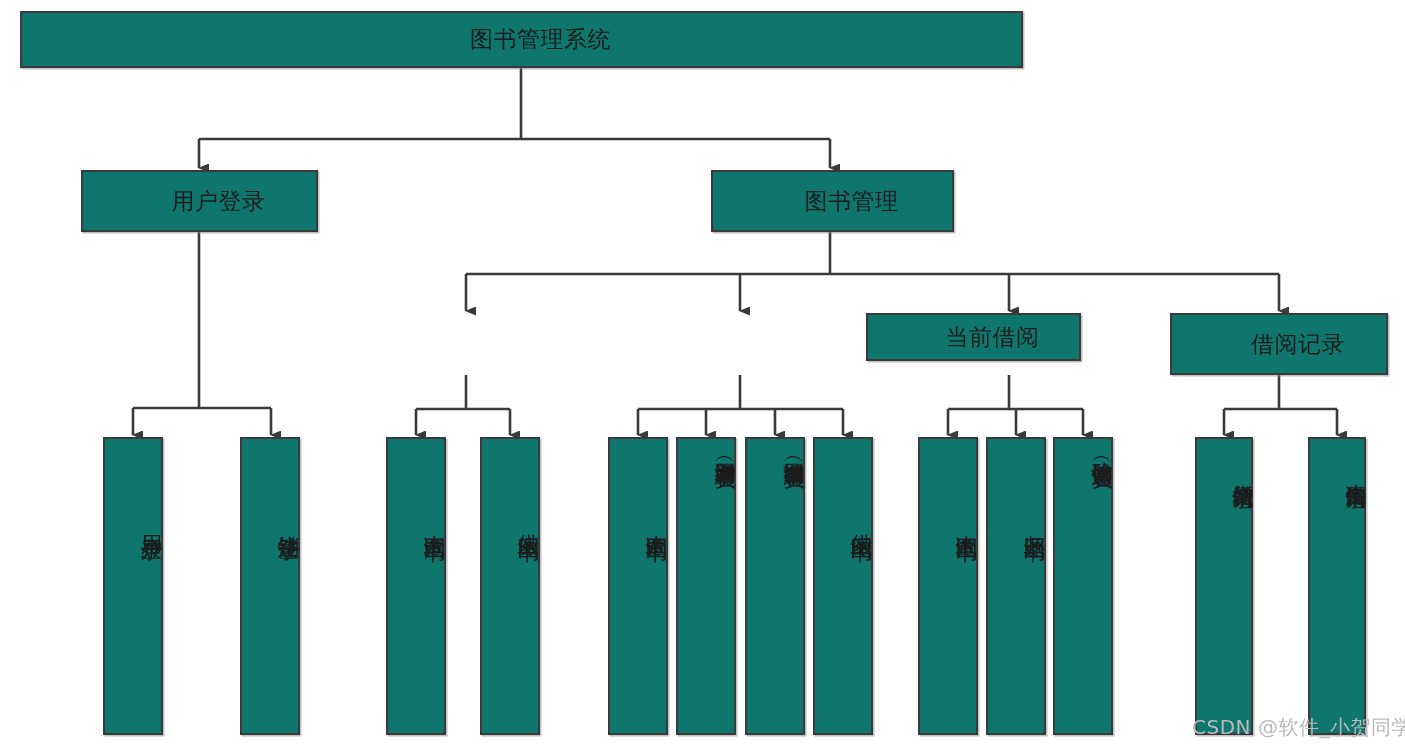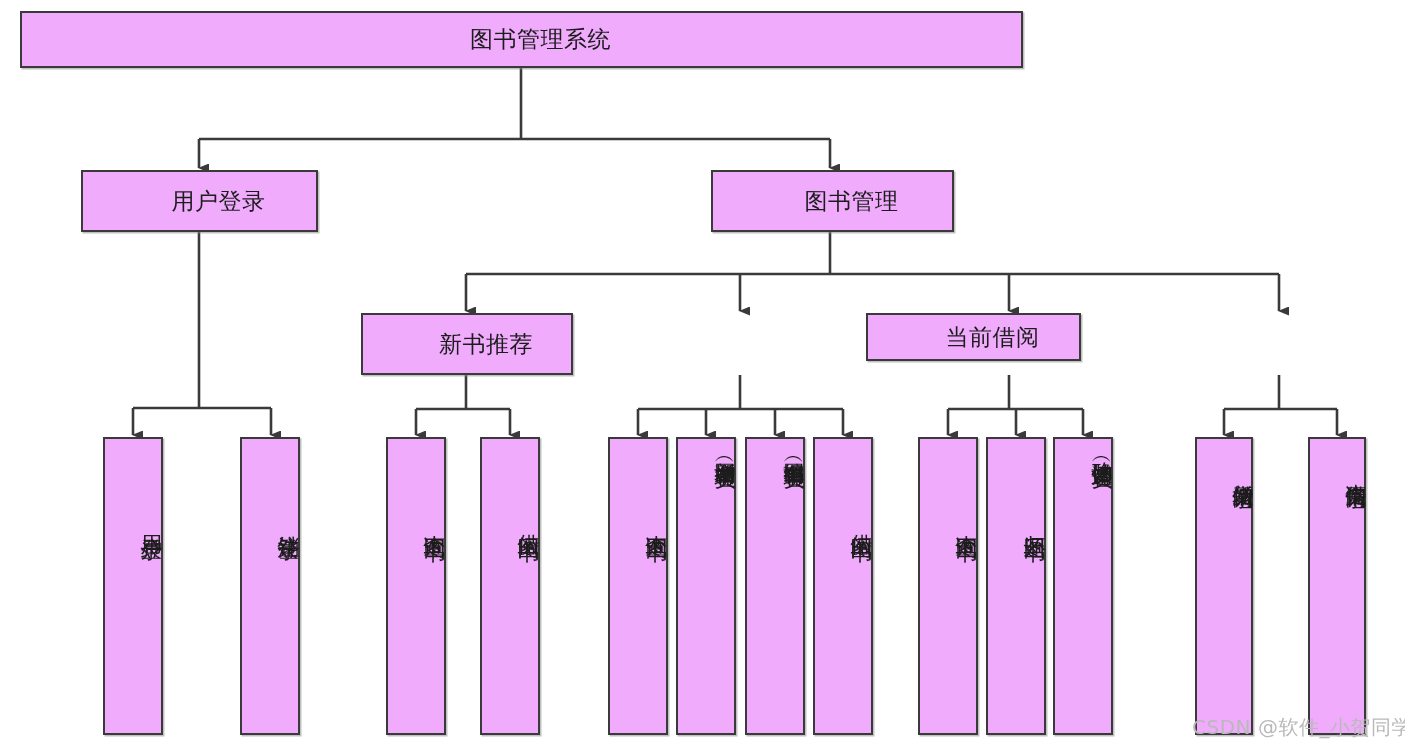--- a/index.html
+++ b/index.html
@@ -23,21 +23,21 @@
     left: 0;
     top: 0;
     width: 1405px;
     height: 747px;
     pointer-events: none;
   }
   .node {
     position: absolute;
     box-sizing: border-box;
     border: 2px solid #3a3a3a;
-    background: #f0abfc;
+    background: #0f766e;
     display: flex;
     align-items: center;
     justify-content: center;
     box-shadow: 1.5px 1.5px 0 0 rgba(140,140,140,0.55);
     padding-left: 38px;
   }
   .node .label {
     color: #1c1c1c;
     line-height: 1.08;
     text-align: center;
@@ -139,29 +139,29 @@
   </div>
 
   <div class="node h" style="left:81px; top:170px; width:237px; height:62px;">
     <span class="label">用户登录</span>
   </div>
 
   <div class="node h" style="left:711px; top:170px; width:243px; height:62px;">
     <span class="label">图书管理</span>
   </div>
 
-  <div class="node h" style="left:361px; top:313px; width:212px; height:62px;">
-    <span class="label">新书推荐</span>
-  </div>
 
 
   <div class="node h" style="left:866px; top:313px; width:215px; height:48px;">
     <span class="label">当前借阅</span>
   </div>
 
+  <div class="node h" style="left:1170px; top:313px; width:218px; height:62px;">
+    <span class="label">借阅记录</span>
+  </div>
 
   <div class="node v" style="left:103px; top:437px; width:60px; height:298px; padding-top:78px;">
     <span class="label">用户登录</span>
   </div>
 
   <div class="node v" style="left:240px; top:437px; width:60px; height:298px; padding-top:78px;">
     <span class="label">注销登录</span>
   </div>
 
   <div class="node v" style="left:386px; top:437px; width:60px; height:298px; padding-top:78px;">

